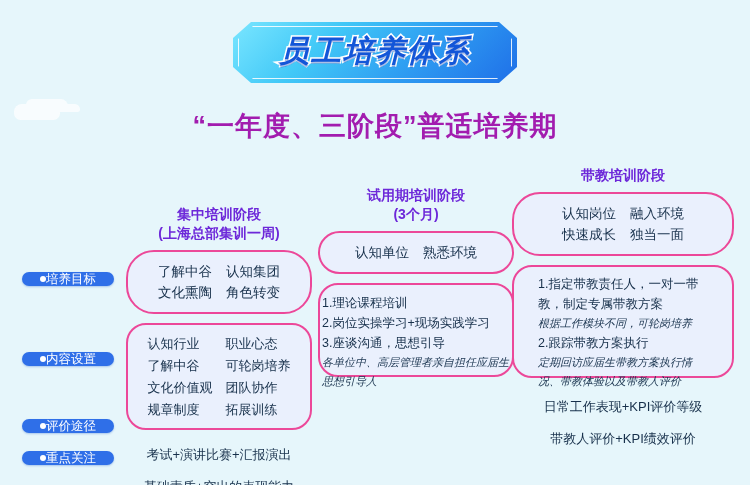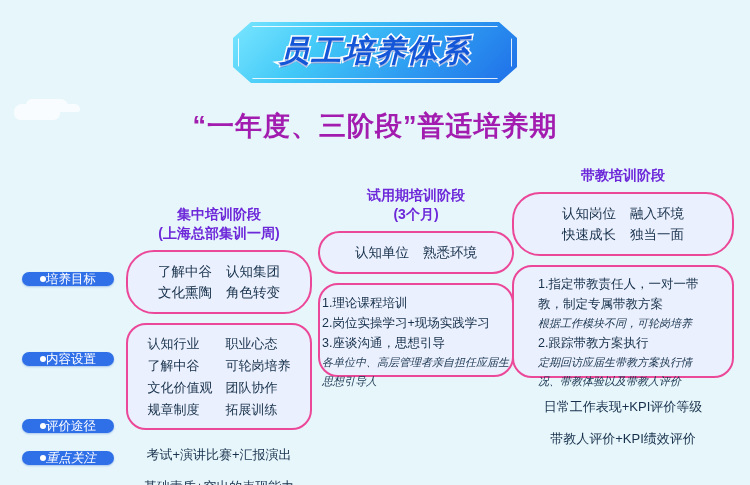--- a/index.html
+++ b/index.html
@@ -110,21 +110,21 @@
   .pill .dot {
     width: 6px;
     height: 6px;
     border-radius: 50%;
     background: #ffffff;
     flex: 0 0 auto;
   }
   #pill-goal    { top: 272px; }
   #pill-content { top: 352px; }
   #pill-eval    { top: 419px; }
-  #pill-focus   { top: 451px; font-style: italic; }
+  #pill-focus   { top: 451px; }
 
   
   .col {
     position: absolute;
   }
   #col-1 { left: 126px; top: 205px; width: 186px; }
   #col-2 { left: 318px; top: 186px; width: 196px; }
   #col-3 { left: 512px; top: 166px; width: 222px; }
 
   .col-head {

